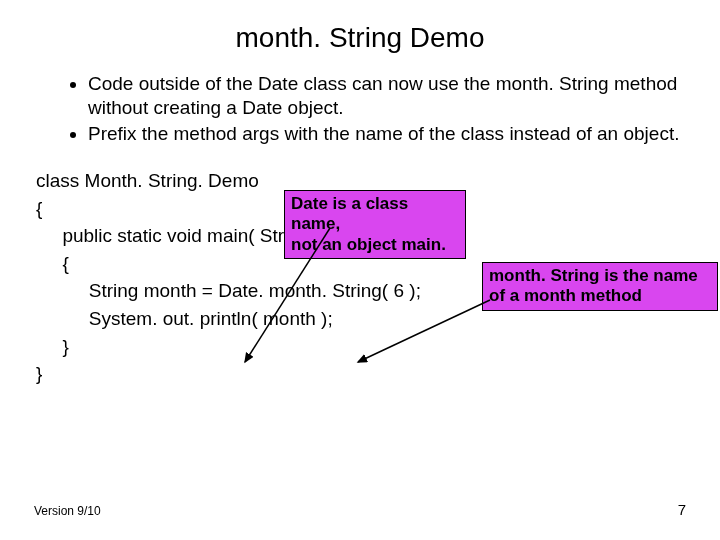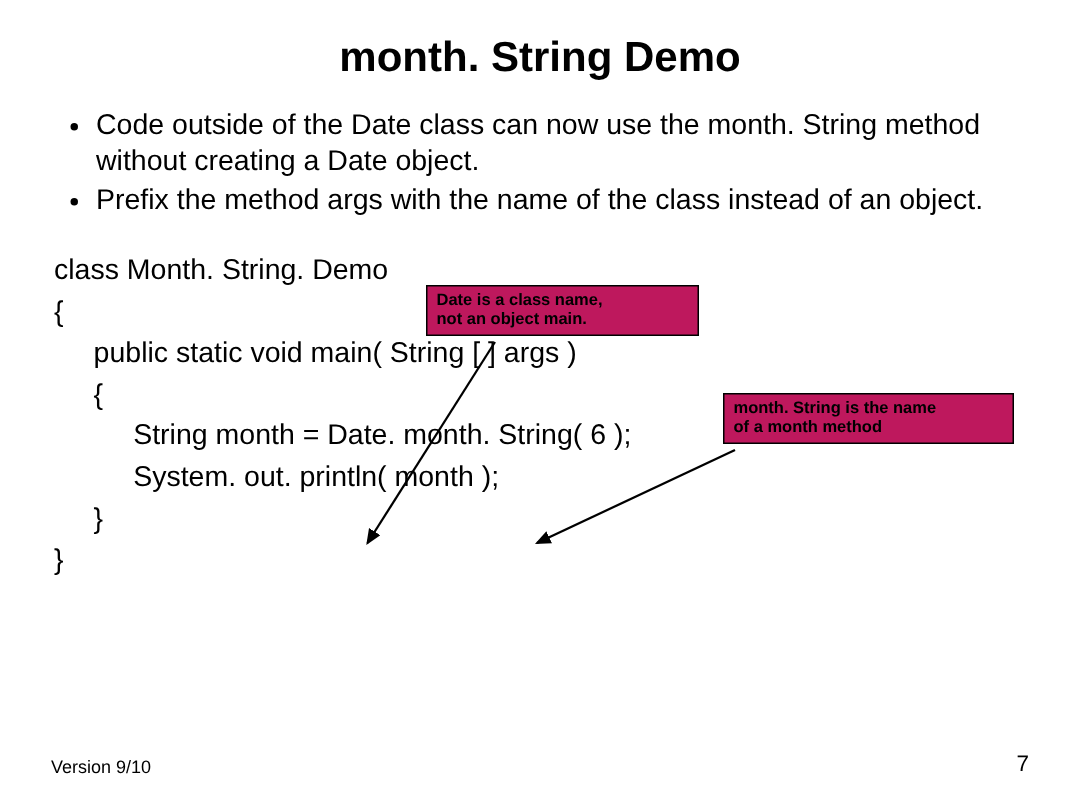--- a/index.html
+++ b/index.html
@@ -8,55 +8,56 @@
     height: 540px;
     background: #ffffff;
     font-family: Arial, Helvetica, sans-serif;
     color: #000;
     position: relative;
     overflow: hidden;
   }
   .title {
     text-align: center;
     font-size: 28px;
-    font-weight: bold;
+    font-weight: normal;
     padding-top: 22px;
     padding-bottom: 18px;
   }
   .content {
     padding: 0 36px;
     font-size: 19px;
     line-height: 1.25;
   }
   ul.bullets {
     list-style: disc;
     padding-left: 28px;
     margin-bottom: 8px;
   }
   ul.bullets li {
     margin-bottom: 2px;
+    margin-left: 24px;
   }
   .code {
     font-size: 19px;
     line-height: 1.45;
     white-space: pre;
     font-family: Arial, Helvetica, sans-serif;
     margin-top: 22px;
   }
   .callout {
     position: absolute;
-    background: #be185d;
+    background: #d946ef;
     border: 1.5px solid #000;
-    font-size: 11px;
+    font-size: 17px;
     line-height: 1.2;
     padding: 3px 6px;
     font-weight: bold;
   }
   .callout1 { left: 284px; top: 190px; width: 182px; }
-  .callout2 { left: 482px; top: 262px; width: 194px; }
+  .callout2 { left: 482px; top: 262px; width: 236px; }
   .footer-left {
     position: absolute;
     left: 34px;
     bottom: 22px;
     font-size: 12px;
     margin-top: 48px;
   }
   .footer-right {
     position: absolute;
     right: 34px;

